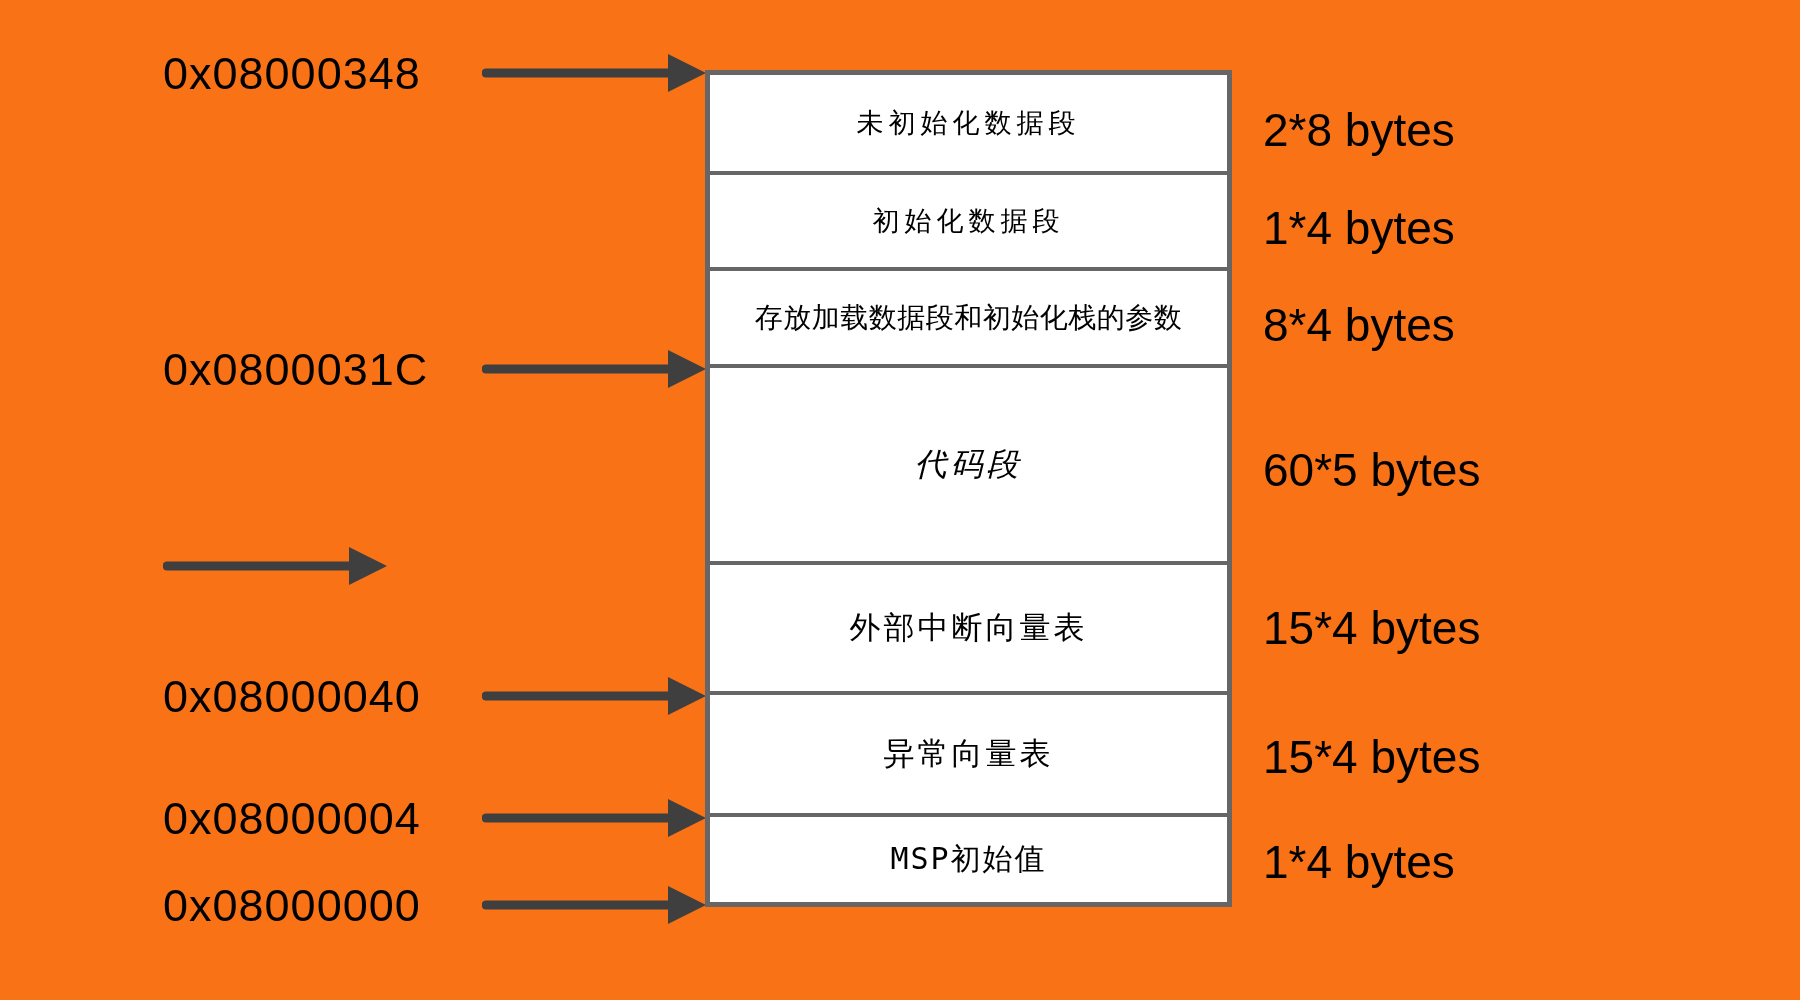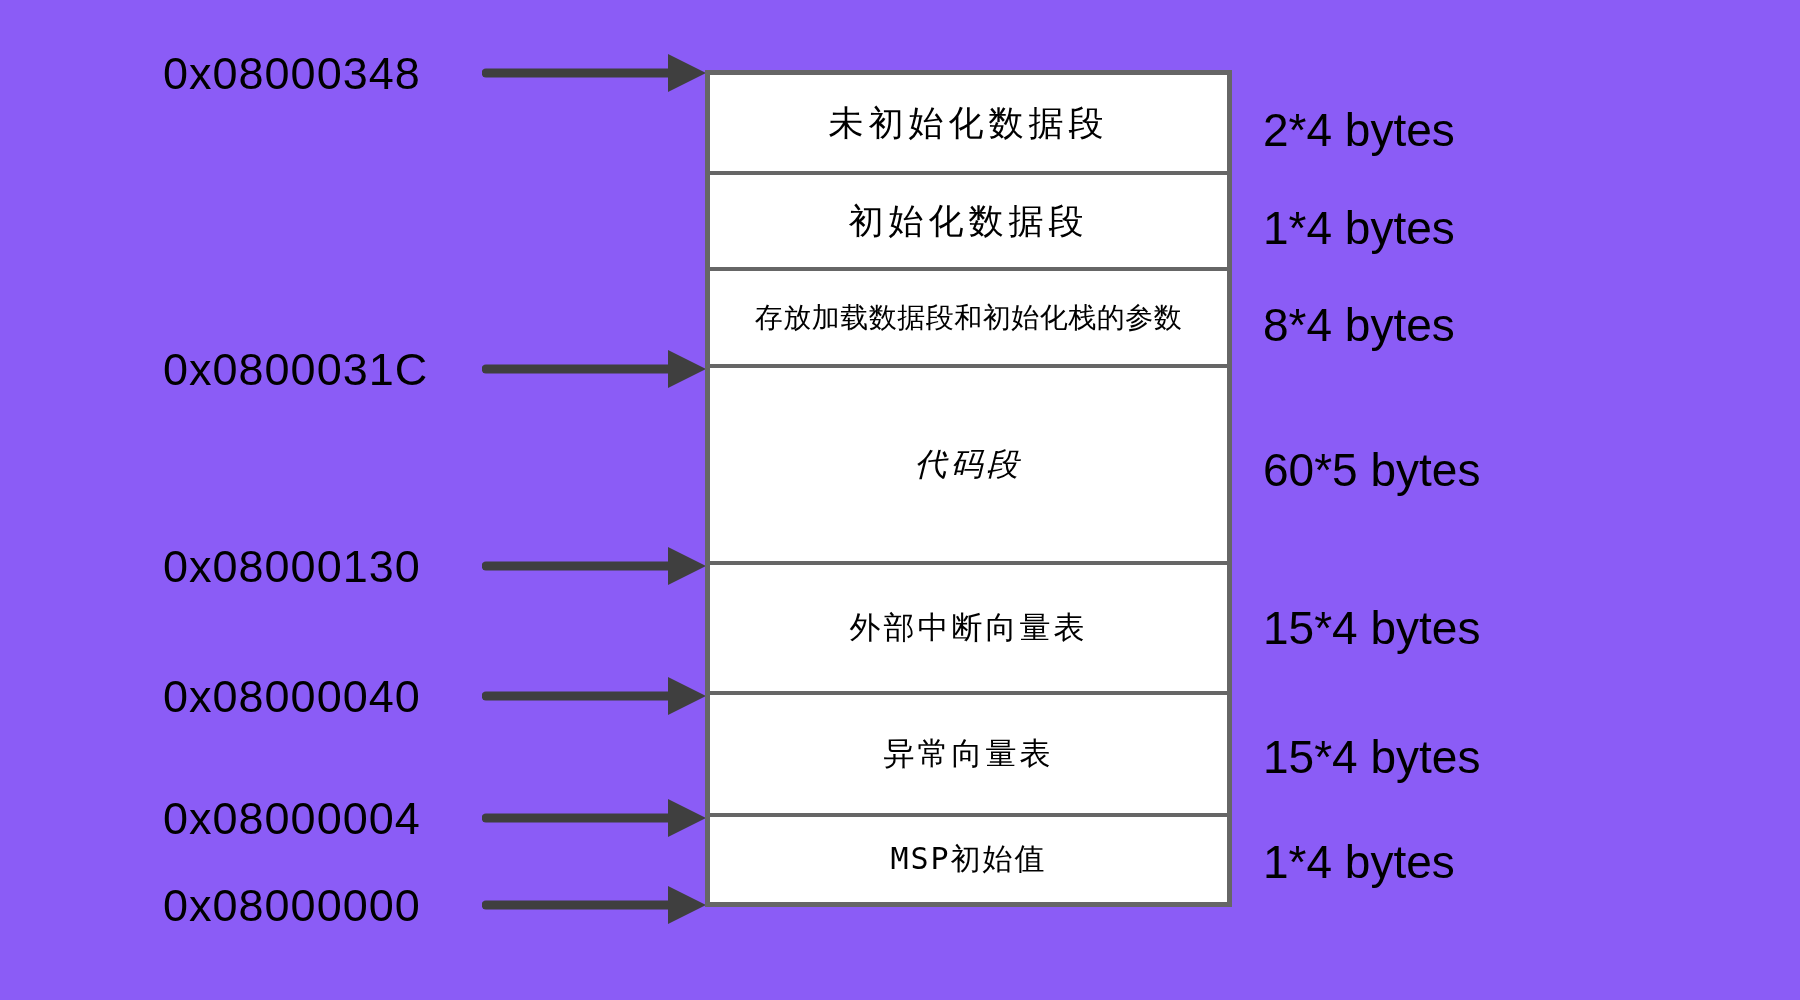--- a/index.html
+++ b/index.html
@@ -1,18 +1,18 @@
 <!DOCTYPE html>
 <html><head>
 <meta charset="utf-8">
 <style>
   html,body { margin:0; padding:0; background:#fff; }
   .canvas {
     position:relative; width:1800px; height:1000px;
-    background:#8b5cf6; overflow:hidden;
+    background:#f97316; overflow:hidden;
     font-family:"Liberation Sans", sans-serif; color:#000;
   }
   
   .addr-row {
     position:absolute; left:163px; width:545px; height:44px;
     display:flex; justify-content:space-between; align-items:center;
   }
   .addr-label { font-size:45px; line-height:1; letter-spacing:1px; white-space:nowrap; }
   .arrow-svg { width:226px; height:44px; flex:0 0 auto; display:block; }
   
@@ -20,21 +20,21 @@
     position:absolute; left:705px; top:70px; width:527px; height:837px;
     border:5px solid #666666; box-sizing:border-box; background:#fff;
     display:flex; flex-direction:column;
   }
   .seg-row {
     display:flex; align-items:center; justify-content:center;
     box-sizing:border-box; border-bottom:4px solid #666666;
     flex:0 0 auto; white-space:nowrap;
   }
   .seg-row.last { border-bottom:none;border-radius:7px; }
-  .seg-label-a { font-size:35px; letter-spacing:5px; }
+  .seg-label-a { font-size:27px; letter-spacing:5px; }
   .seg-label-b { font-size:28px; letter-spacing:0.5px; }
   .seg-label-c { font-size:32px; letter-spacing:4px;font-style:italic; }
   .seg-label-d { font-size:31px; letter-spacing:3px; }
   .seg-label-mono { font-size:30px; letter-spacing:2px; font-family:"DejaVu Sans Mono", monospace; }
   
   .size-label {
     position:absolute; left:1263px; height:54px; line-height:54px;
     font-size:46px; white-space:nowrap;
   }
 </style>
@@ -51,21 +51,20 @@
       </svg>
   </div>
   <div class="addr-row" style="top:347px">
     <span class="addr-label">0x0800031C</span>
     <svg class="arrow-svg" viewBox="0 0 226 44">
         <line x1="4" y1="22" x2="188" y2="22" stroke="#3f3f3f" stroke-width="9" stroke-linecap="round"></line>
         <polygon points="186,3 186,41 224,22" fill="#3f3f3f"></polygon>
       </svg>
   </div>
   <div class="addr-row" style="top:544px">
-    <span class="addr-label">0x08000130</span>
     <svg class="arrow-svg" viewBox="0 0 226 44">
         <line x1="4" y1="22" x2="188" y2="22" stroke="#3f3f3f" stroke-width="9" stroke-linecap="round"></line>
         <polygon points="186,3 186,41 224,22" fill="#3f3f3f"></polygon>
       </svg>
   </div>
   <div class="addr-row" style="top:674px">
     <span class="addr-label">0x08000040</span>
     <svg class="arrow-svg" viewBox="0 0 226 44">
         <line x1="4" y1="22" x2="188" y2="22" stroke="#3f3f3f" stroke-width="9" stroke-linecap="round"></line>
         <polygon points="186,3 186,41 224,22" fill="#3f3f3f"></polygon>
@@ -103,21 +102,21 @@
       <span class="seg-label-d">外部中断向量表</span>
     </div>
     <div class="seg-row" style="height:122px">
       <span class="seg-label-d">异常向量表</span>
     </div>
     <div class="seg-row last" style="height:85px">
       <span class="seg-label-mono">MSP初始值</span>
     </div>
   </div>
 
-  <div class="size-label" style="top:103px">2*4 bytes</div>
+  <div class="size-label" style="top:103px">2*8 bytes</div>
   <div class="size-label" style="top:201px">1*4 bytes</div>
   <div class="size-label" style="top:298px">8*4 bytes</div>
   <div class="size-label" style="top:443px">60*5 bytes</div>
   <div class="size-label" style="top:601px">15*4 bytes</div>
   <div class="size-label" style="top:730px">15*4 bytes</div>
   <div class="size-label" style="top:835px">1*4 bytes</div>
 
 </div>
 
 </body></html>

